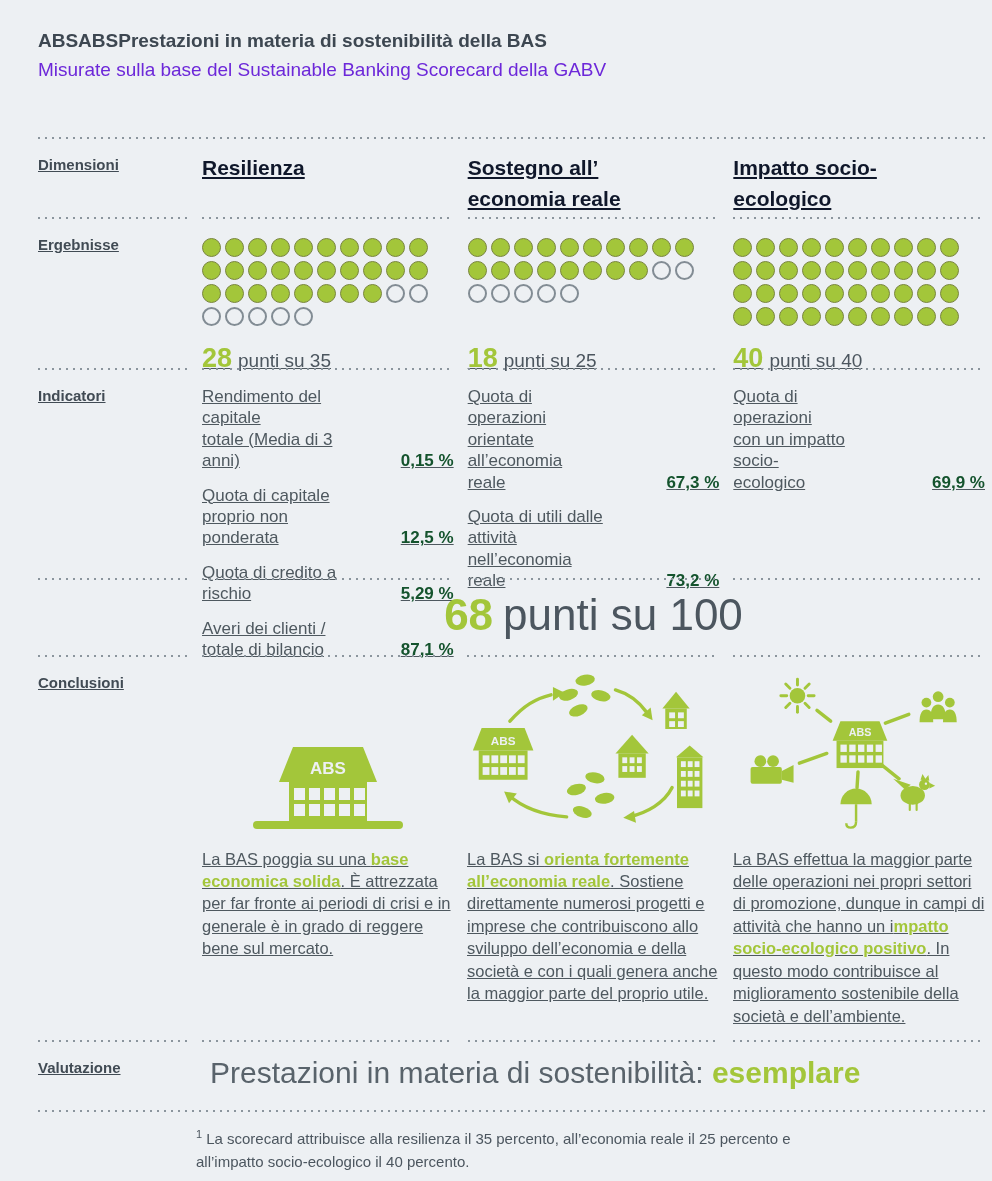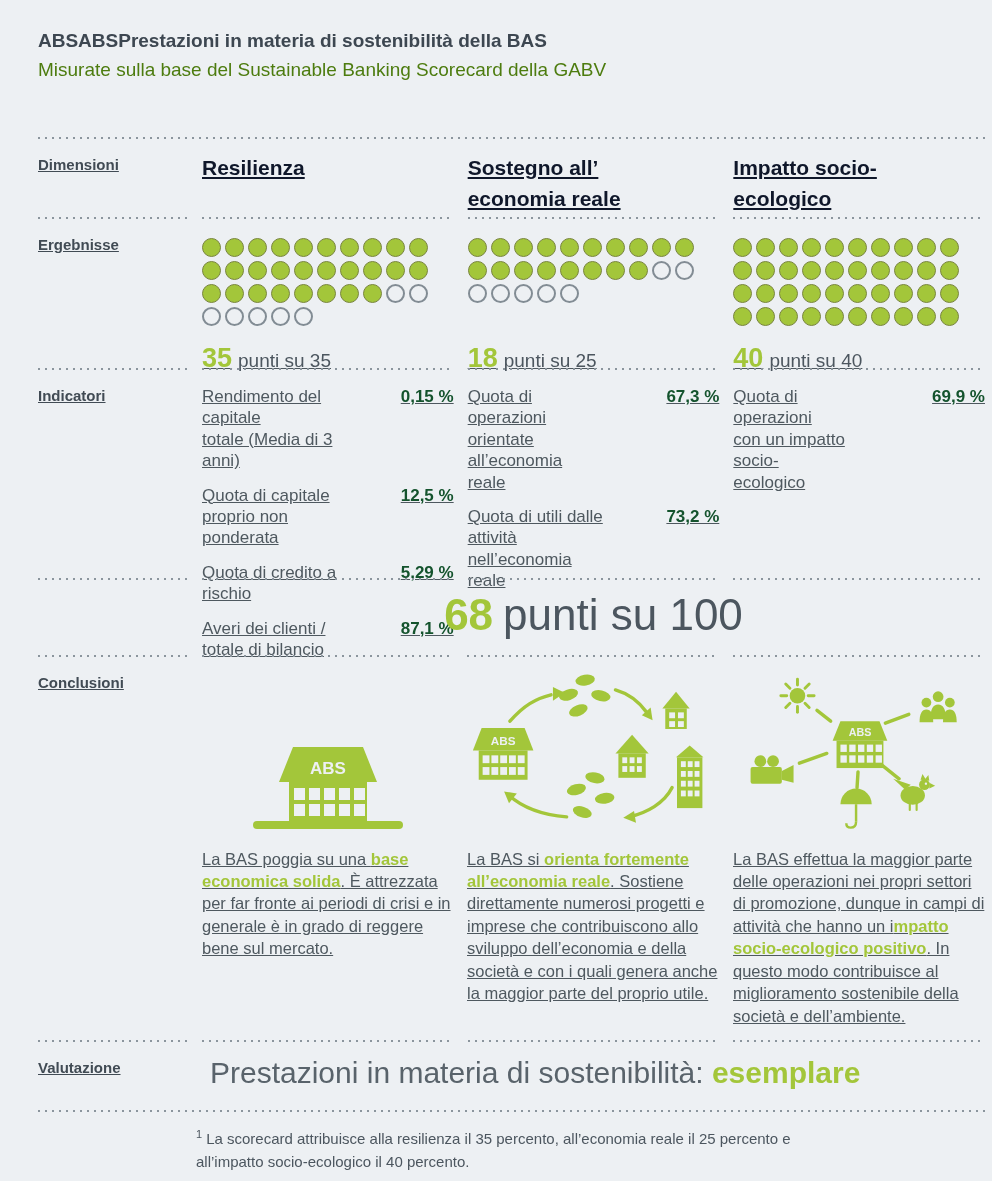--- a/index.html
+++ b/index.html
@@ -14,21 +14,21 @@
   
   .sep-full,.sep{height:2px;background-image:repeating-linear-gradient(to right,#8b959d 0 2px,transparent 2px 7px);}
   
   .band{display:grid;grid-template-columns:150px 1fr 1fr 1fr;column-gap:14px;box-sizing:border-box;align-content:start;}
   .band > .sep{grid-row:1;}
   .cell{box-sizing:border-box;text-decoration:underline;}
   .row-label{font-size:15px;font-weight:700;color:#414b54;padding-top:16px;line-height:1.35;}
   
   .header{height:137px;box-sizing:border-box;padding-top:30px;}
   .title{font-size:19px;font-weight:700;color:#3d4751;margin:0 0 7px 0;}
-  .subtitle{font-size:19px;font-weight:400;color:#4d7c0f;margin:0;}
+  .subtitle{font-size:19px;font-weight:400;color:#6d28d9;margin:0;}
   
   .b-dim{height:80px;}
   .b-res{height:151px;}
   .b-ind{height:210px;}
   .b-tot{height:77px;}
   .b-con{height:385px;}
   .b-val{height:70px;}
   .b-foot{height:71px;box-sizing:border-box;}
   
   .col-head{font-size:21px;font-weight:700;color:#0f172a;line-height:31px;padding-top:13px;}
@@ -36,21 +36,21 @@
   
   .dots-wrap{padding-top:19px;height:98px;box-sizing:content-box;}
   .dots{width:238px;display:flex;flex-wrap:wrap;gap:4px;}
   .dot{width:19px;height:19px;border-radius:50%;box-sizing:border-box;}
   .dot.filled{background:#a3c63a;border:1px solid #79853f;}
   .dot.empty{background:transparent;border:2px solid #828c94;}
   .score{margin-top:7px;font-size:19px;color:#4c565f;}
   .score b{font-size:27px;font-weight:700;color:#a3c63a;margin-right:6px;}
   
   .ind-stack{padding-top:16px;display:flex;flex-direction:column;gap:13px;}
-  .ind{display:flex;font-size:17px;line-height:1.26;gap:17px;}
+  .ind{display:flex;align-items:flex-end;font-size:17px;line-height:1.26;gap:17px;}
   .ind .lbl{flex:1;white-space:pre-line;color:#4e585f;padding-right:4px;}
   .ind .val{font-weight:700;color:#14532d;white-space:nowrap;margin-left:40px;}
   
   .total-line{grid-column:2/5;text-align:center;padding-top:10px;font-size:44px;color:#4c565f;font-weight:400;}
   .total-line b{color:#a3c63a;font-weight:700;margin-right:10px;}
   
   .icon-box{height:164px;display:flex;align-items:flex-end;justify-content:center;padding-top:10px;box-sizing:content-box;}
   .concl{font-size:16.5px;line-height:1.36;color:#4e585f;}
   .hl{color:#a3c63a;font-weight:700;}
   
@@ -130,21 +130,21 @@
             <span class="dot filled"></span>
             <span class="dot empty"></span>
             <span class="dot empty"></span>
             <span class="dot empty"></span>
             <span class="dot empty"></span>
             <span class="dot empty"></span>
             <span class="dot empty"></span>
             <span class="dot empty"></span>
           </div>
         </div>
-      <div class="score"><b>35</b><span>punti su 35</span></div>
+      <div class="score"><b>28</b><span>punti su 35</span></div>
     </div>
     <div class="cell">
       <div class="dots-wrap">
           <div class="dots">
             <span class="dot filled"></span>
             <span class="dot filled"></span>
             <span class="dot filled"></span>
             <span class="dot filled"></span>
             <span class="dot filled"></span>
             <span class="dot filled"></span>

